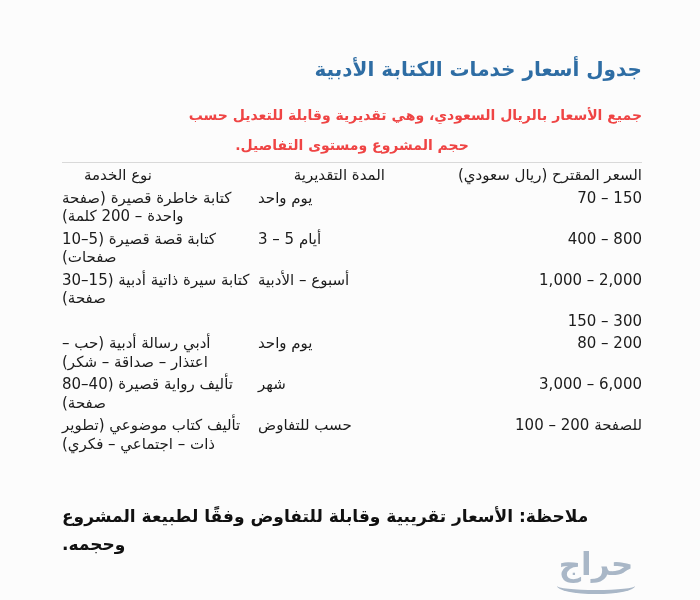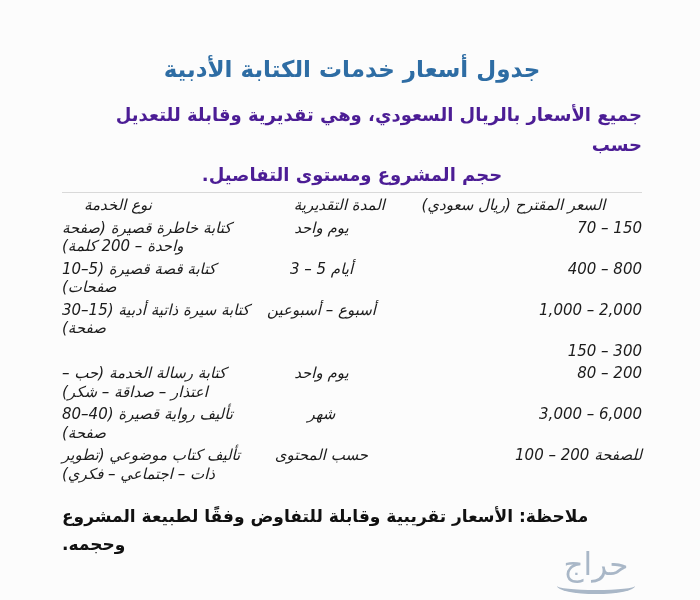--- a/index.html
+++ b/index.html
@@ -3,50 +3,50 @@
 <meta charset="utf-8">
 <style>
   html,body { margin:0; padding:0; background:#ffffff; }
   .page {
     position:relative; width:700px; height:600px; overflow:hidden;
     background:#fcfcfc; color:#1a1a1a;
     font-family:"DejaVu Sans", sans-serif;
   }
   .title {
     margin:52px 58px 14px 62px;
-    direction:rtl; text-align:center;
-    color:#2e6da4; font-size:23px; font-weight:bold; line-height:34px;
+    direction:rtl; text-align:right;
+    color:#2e6da4; font-size:20px; font-weight:bold; line-height:34px;
   }
-  .intro { margin:0 58px 0 62px; font-weight:bold; font-size:18px; color:#4c1d95; }
+  .intro { margin:0 58px 0 62px; font-weight:bold; font-size:14px; color:#ef4444; }
   .intro-line { direction:rtl; line-height:30px; }
   .intro-line.l1 { text-align:right; }
   .intro-line.l2 { text-align:center; }
   .rule {
     height:0; border-top:1px solid #d9d9d9;
     margin:2px 58px 0 62px;
   }
   .table { margin-top:3px; font-size:15px; color:#1c1c1c; }
-  .trow { display:flex; align-items:flex-start; padding:0 58px 0 62px; margin-bottom:4px;font-style:italic; }
+  .trow { display:flex; align-items:flex-start; padding:0 58px 0 62px; margin-bottom:4px; }
   .c-service { width:188px; padding-right:8px; direction:rtl; text-align:left; line-height:18.5px; }
-  .c-duration { width:127px; direction:ltr; text-align:center; line-height:18.5px; }
+  .c-duration { width:127px; direction:ltr; text-align:left; line-height:18.5px; }
   .c-price { flex:1; direction:ltr; text-align:right; line-height:18.5px; }
   .thead { margin-bottom:4px; }
   .thead .c-service { text-align:left; padding-left:22px; width:166px; }
   .thead .c-duration { text-align:right; direction:rtl; }
-  .thead .c-price { direction:rtl; text-align:center; }
+  .thead .c-price { direction:rtl; text-align:right; }
   .note {
     position:absolute; top:502px; left:62px; right:58px;
     direction:rtl; text-align:left;
     font-size:17px; font-weight:bold; color:#111; line-height:28px;
   }
   .watermark {
     position:absolute; top:548px; right:56px; width:96px;
     text-align:center; color:#a9b7c7; user-select:none;
   }
-  .wm-text { direction:rtl; font-size:31px; font-weight:normal; line-height:32px; letter-spacing:1px; }
+  .wm-text { direction:rtl; font-size:31px; font-weight:bold; line-height:32px; letter-spacing:1px; }
   .wm-swoosh {
     width:78px; height:13px; margin:-3px auto 0;
     border-bottom:4px solid #a9b7c7;
     border-radius:0 0 100% 100% / 0 0 95% 95%;
   }
 </style>
 </head>
 <body>
 
 <div class="page">
@@ -75,43 +75,43 @@
     </div>
 
     <div class="trow">
       <div class="c-service">كتابة قصة قصيرة (5–10 صفحات)</div>
       <div class="c-duration">3 – 5 أيام</div>
       <div class="c-price">400 – 800</div>
     </div>
 
     <div class="trow">
       <div class="c-service">كتابة سيرة ذاتية أدبية (15–30 صفحة)</div>
-      <div class="c-duration">أسبوع – أسبوعين</div>
+      <div class="c-duration">أسبوع – الأدبية</div>
       <div class="c-price">1,000 – 2,000</div>
     </div>
 
     <div class="trow">
       <div class="c-price">150 – 300</div>
     </div>
 
     <div class="trow">
-      <div class="c-service">كتابة رسالة الخدمة (حب – اعتذار – صداقة – شكر)</div>
+      <div class="c-service">أدبي رسالة أدبية (حب – اعتذار – صداقة – شكر)</div>
       <div class="c-duration">يوم واحد</div>
       <div class="c-price">80 – 200</div>
     </div>
 
     <div class="trow">
       <div class="c-service">تأليف رواية قصيرة (40–80 صفحة)</div>
       <div class="c-duration">شهر</div>
       <div class="c-price">3,000 – 6,000</div>
     </div>
 
     <div class="trow">
       <div class="c-service">تأليف كتاب موضوعي (تطوير ذات – اجتماعي – فكري)</div>
-      <div class="c-duration">حسب المحتوى</div>
+      <div class="c-duration">حسب للتفاوض</div>
       <div class="c-price">100 – 200 للصفحة</div>
     </div>
 
   </div>
 
   <div class="note">ملاحظة: الأسعار تقريبية وقابلة للتفاوض وفقًا لطبيعة المشروع وحجمه.</div>
 
   <div class="watermark">
     <div class="wm-text">حراج</div>
     <div class="wm-swoosh"></div>

